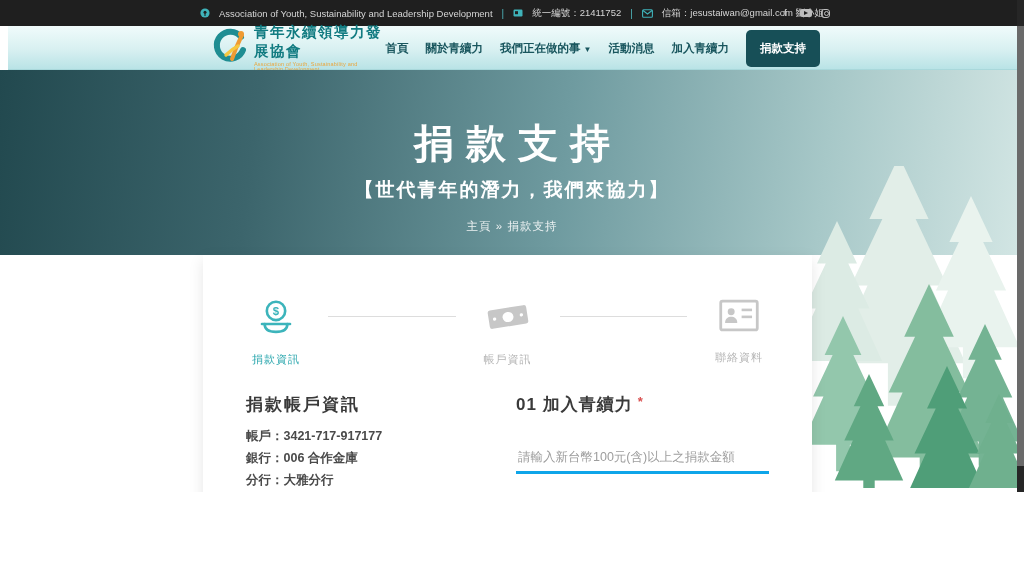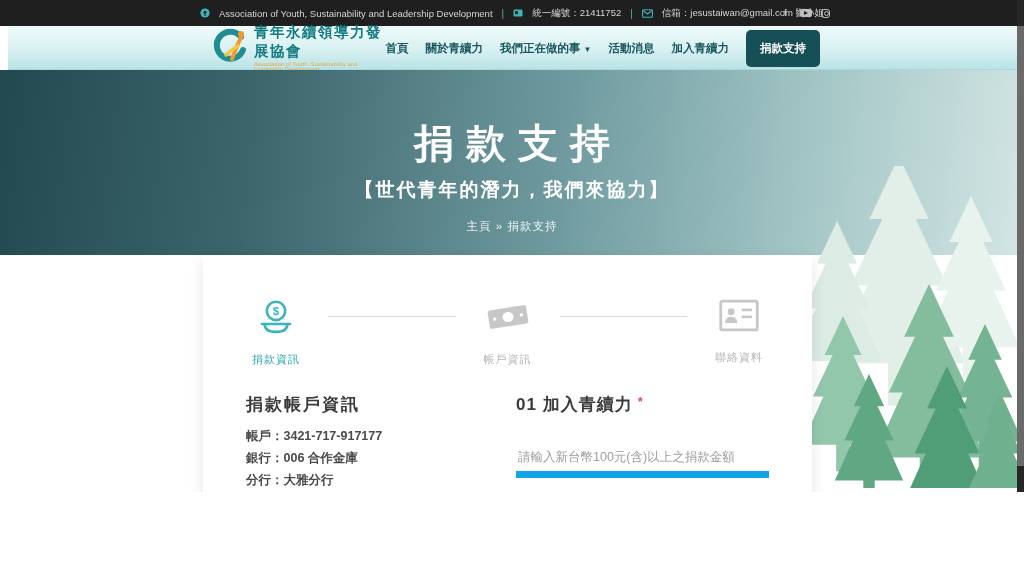--- a/index.html
+++ b/index.html
@@ -59,21 +59,21 @@
   .step.inactive .step-label { color:#b5b5b5; }
   .step-line { flex:1; height:1px; background:#dddddd; margin:17px 22px 0 22px; }
 
   .form-grid { display:flex; margin-top:26px; }
   .col-left { width:240px; }
   .col-right { flex:1; margin-left:30px; }
   .acct-heading { font-size:17px; font-weight:bold; color:#3a3a3a; letter-spacing:2px; }
   .acct-lines { margin-top:10px; font-size:12.5px; font-weight:bold; color:#4a4a4a; line-height:1.75; }
   .amt-heading { font-size:17px; font-weight:bold; color:#3a3a3a; letter-spacing:1px; }
   .req { color:#d94f4f; font-size:13px; margin-left:5px; vertical-align:4px; }
-  .amt-input { margin-top:30px; width:100%; border:none; border-bottom:7px solid #0ea5e9;
+  .amt-input { margin-top:30px; width:100%; border:none; border-bottom:3px solid #0ea5e9;
                font-size:12.5px; padding:4px 2px 7px 2px; color:#333; outline:none;
                font-family:"Liberation Sans",sans-serif; }
   .amt-input::placeholder { color:#9d9d9d; }
   .next-btn { display:block; margin-top:28px; width:100%; height:30px; background:#90d9de; border:none;
               border-radius:2px; color:#ffffff; font-size:19px; letter-spacing:3px; cursor:pointer;
               font-family:"Liberation Sans",sans-serif; }
 
   
   .scrollbar-track { position:absolute; right:0; top:0; width:7px; height:576px; background:#262626; z-index:5; }
   .scrollbar-thumb { position:absolute; right:0; top:26px; width:7px; height:440px; background:#6a6a6a; }

